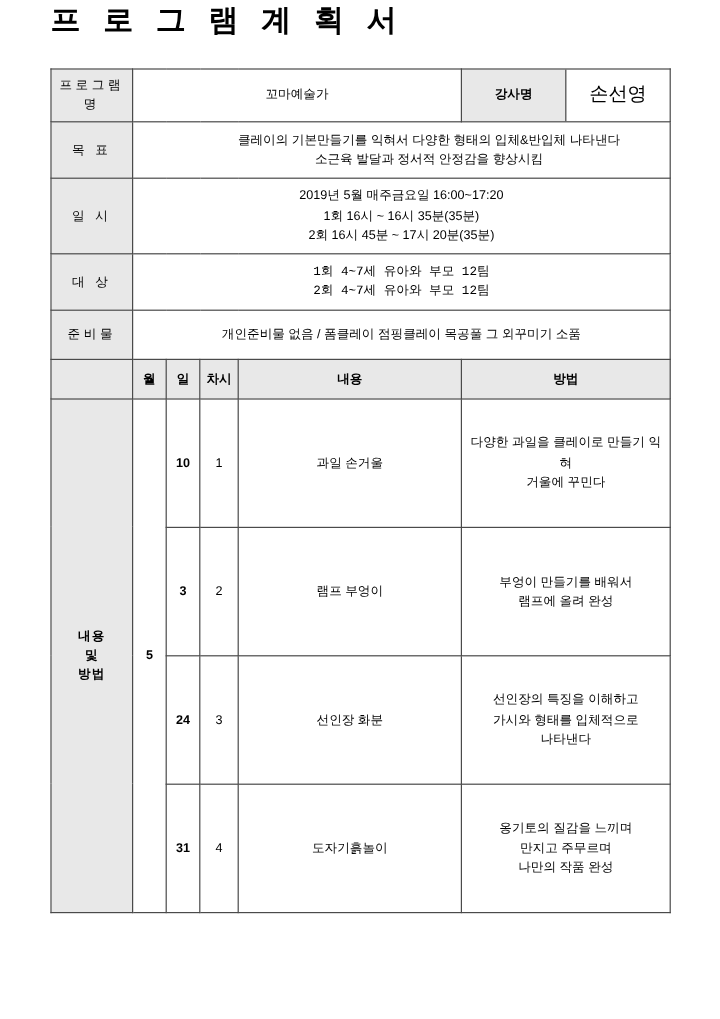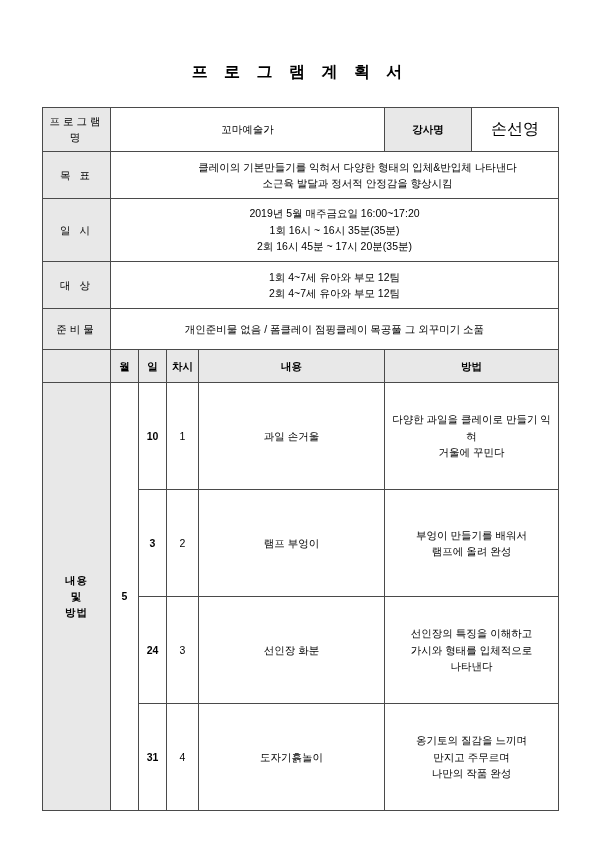--- a/index.html
+++ b/index.html
@@ -15,25 +15,23 @@
     overflow: hidden;
   }
   .page {
     position: relative;
     width: 600px;
     height: 849px;
     box-sizing: border-box;
     padding: 0 42px;
   }
   .doc-title {
-    text-align: center;
-    font-size: 16px;
+    font-size: 25px;
     font-weight: bold;
     letter-spacing: 6px;
-    margin-top: 62px;
     margin-bottom: 24px;
   }
   table.main {
     width: 516px;
     border-collapse: collapse;
     table-layout: fixed;
   }
   table.main td {
     border: 1px solid #4a4a4a;
     font-size: 10.5px;
@@ -123,21 +121,21 @@
 
       <tr>
         <td class="label">일  시</td>
         <td colspan="5" class="multiline" style="height:56px;">2019년 5월 매주금요일 16:00~17:20
 1회 16시 ~ 16시 35분(35분)
 2회 16시 45분 ~ 17시 20분(35분)</td>
       </tr>
 
       <tr>
         <td class="label">대  상</td>
-        <td colspan="5" class="multiline" style="height:40px;">1회 4~7세 유아와 부모 12팀
+        <td colspan="5" class="multiline" style="height:40px;font-family:Liberation Mono, monospace;">1회 4~7세 유아와 부모 12팀
 2회 4~7세 유아와 부모 12팀</td>
       </tr>
 
       <tr>
         <td class="label">준비물</td>
         <td colspan="5" style="height:34px;">개인준비물 없음 / 폼클레이 점핑클레이 목공풀 그 외꾸미기 소품</td>
       </tr>
 
       <tr>
         <td class="head" style="border-bottom:1px solid #4a4a4a;"></td>

